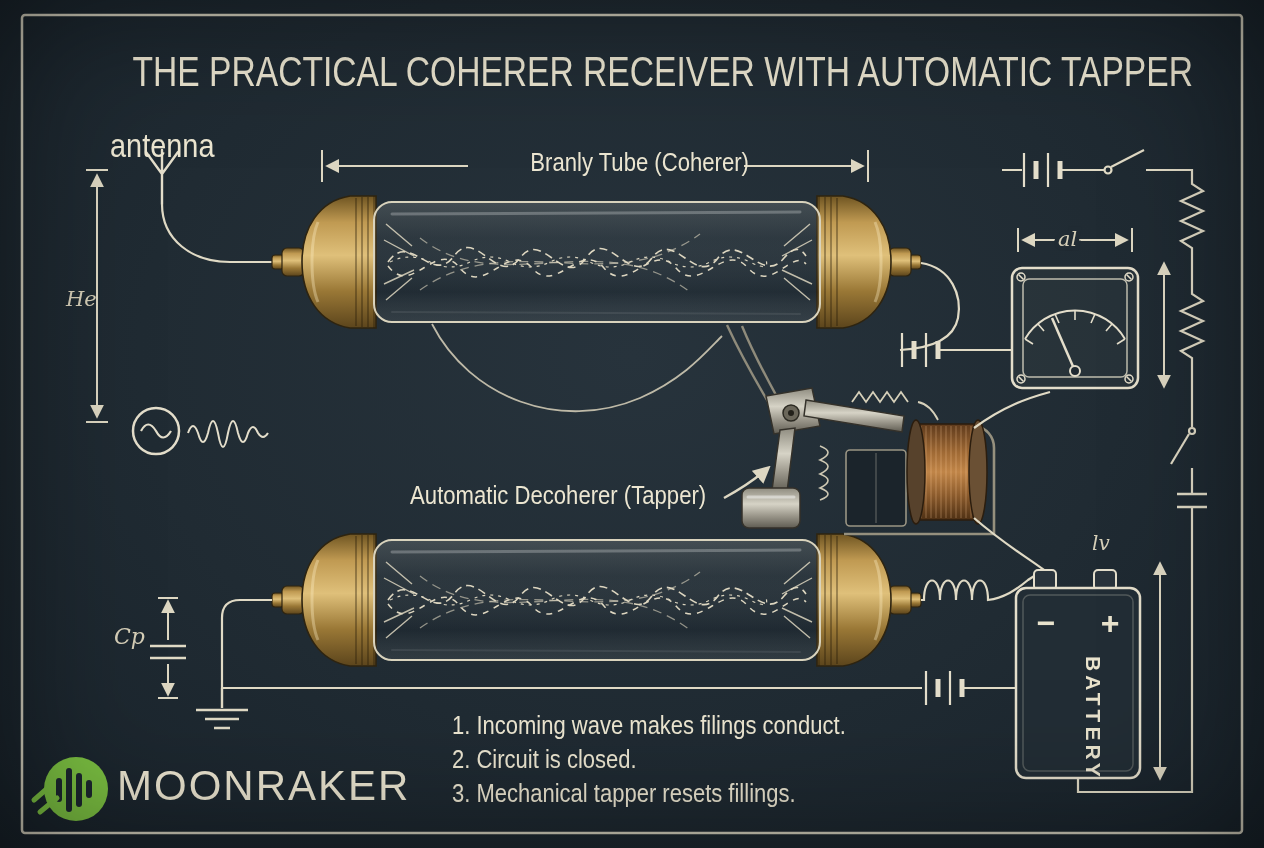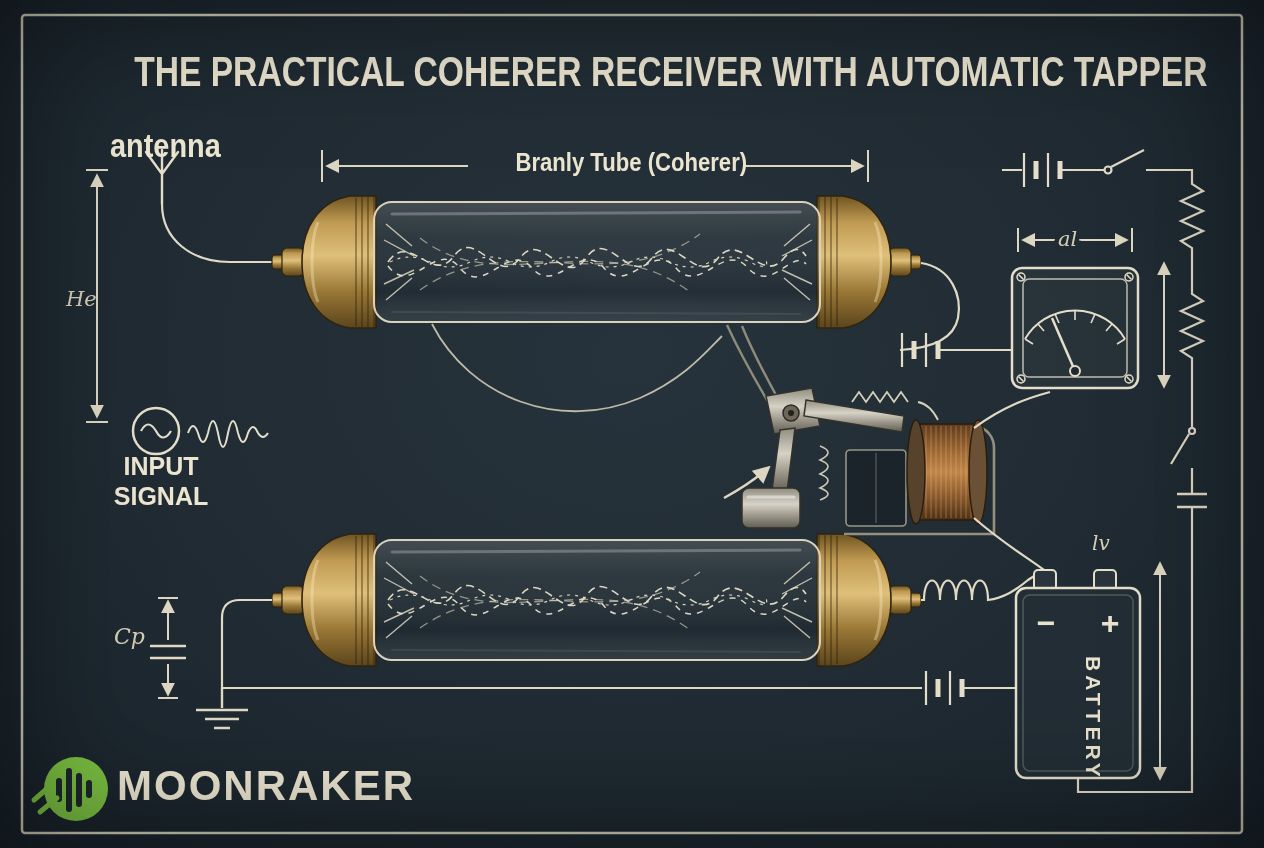--- a/index.html
+++ b/index.html
@@ -3,21 +3,21 @@
 <meta charset="utf-8">
 <style>
   html,body{margin:0;padding:0;background:#10161c;}
   .canvas{
     position:relative;width:1264px;height:848px;overflow:hidden;
     background:radial-gradient(ellipse at 50% 42%, #27333c 0%, #202b33 55%, #19232b 100%);
     font-family:"Liberation Sans",sans-serif;color:#ece6d1;
   }
   .canvas::after{content:"";position:absolute;inset:0;box-shadow:inset 0 0 140px rgba(0,0,0,.5);pointer-events:none;}
   svg.diagram{position:absolute;inset:0;}
-  .lbl{position:absolute;font-weight:bold;color:#ece6d1;}
+  .lbl{position:absolute;font-weight:normal;color:#ece6d1;}
   .condl{display:inline-block;transform:scaleX(.85);transform-origin:0 50%;white-space:nowrap;}
   .condc{display:inline-block;transform:scaleX(.85);transform-origin:50% 50%;white-space:nowrap;}
   .title{top:48px;left:0;width:100%;text-align:center;font-size:42px;letter-spacing:0;}
   .title .condc{transform:scaleX(.80);}
   .antenna{left:110px;top:126px;font-size:34px;}
   .branly{left:448px;width:320px;top:147px;text-align:right;font-size:26px;}
   .inputsig{left:98px;width:126px;top:451px;text-align:center;font-size:25px;line-height:30px;}
   .decoherer{left:378px;width:360px;top:480px;text-align:center;font-size:26px;}
   .notes{left:452px;top:708px;font-size:25px;line-height:34px;}
   .notes .condl{display:block;transform:scaleX(.88);}
@@ -253,24 +253,28 @@
 </div>
 
 <div class="lbl antenna">
   <span class="condl">antenna</span>
 </div>
 
 <div class="lbl branly">
   <span class="condc">Branly Tube (Coherer)</span>
 </div>
 
-<div class="lbl inputsig">
-  <div>INPUT</div>
-  <div>SIGNAL</div>
-</div>
-
-
+
+<div class="lbl decoherer">
+  <span class="condc">Automatic Decoherer (Tapper)</span>
+</div>
+
+<div class="lbl notes">
+  <span class="condl">1. Incoming wave makes filings conduct.</span>
+  <span class="condl">2. Circuit is closed.</span>
+  <span class="condl">3. Mechanical tapper resets fillings.</span>
+</div>
 
 <div class="lbl brandname">
   <span>MOONRAKER</span>
 </div>
 
 </div>
 
 </body></html>

